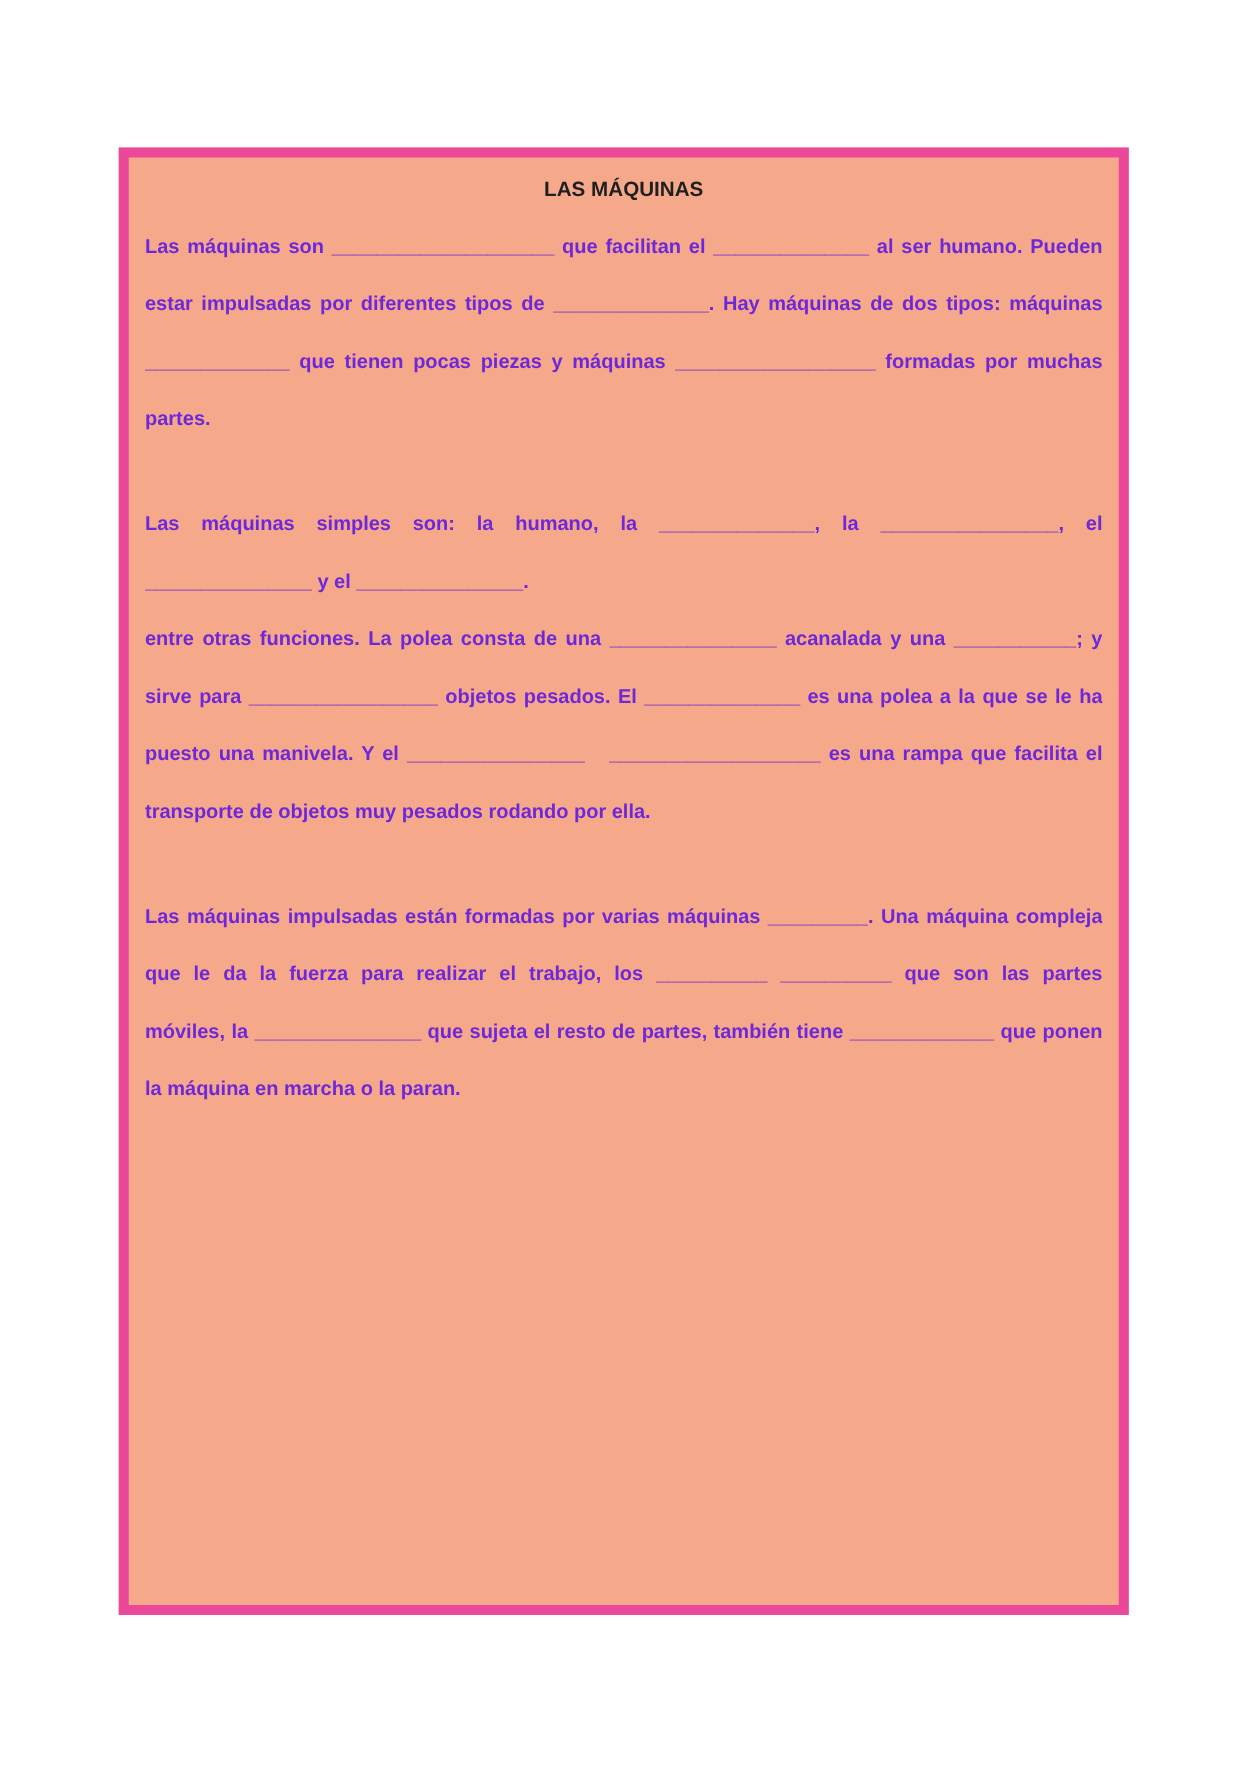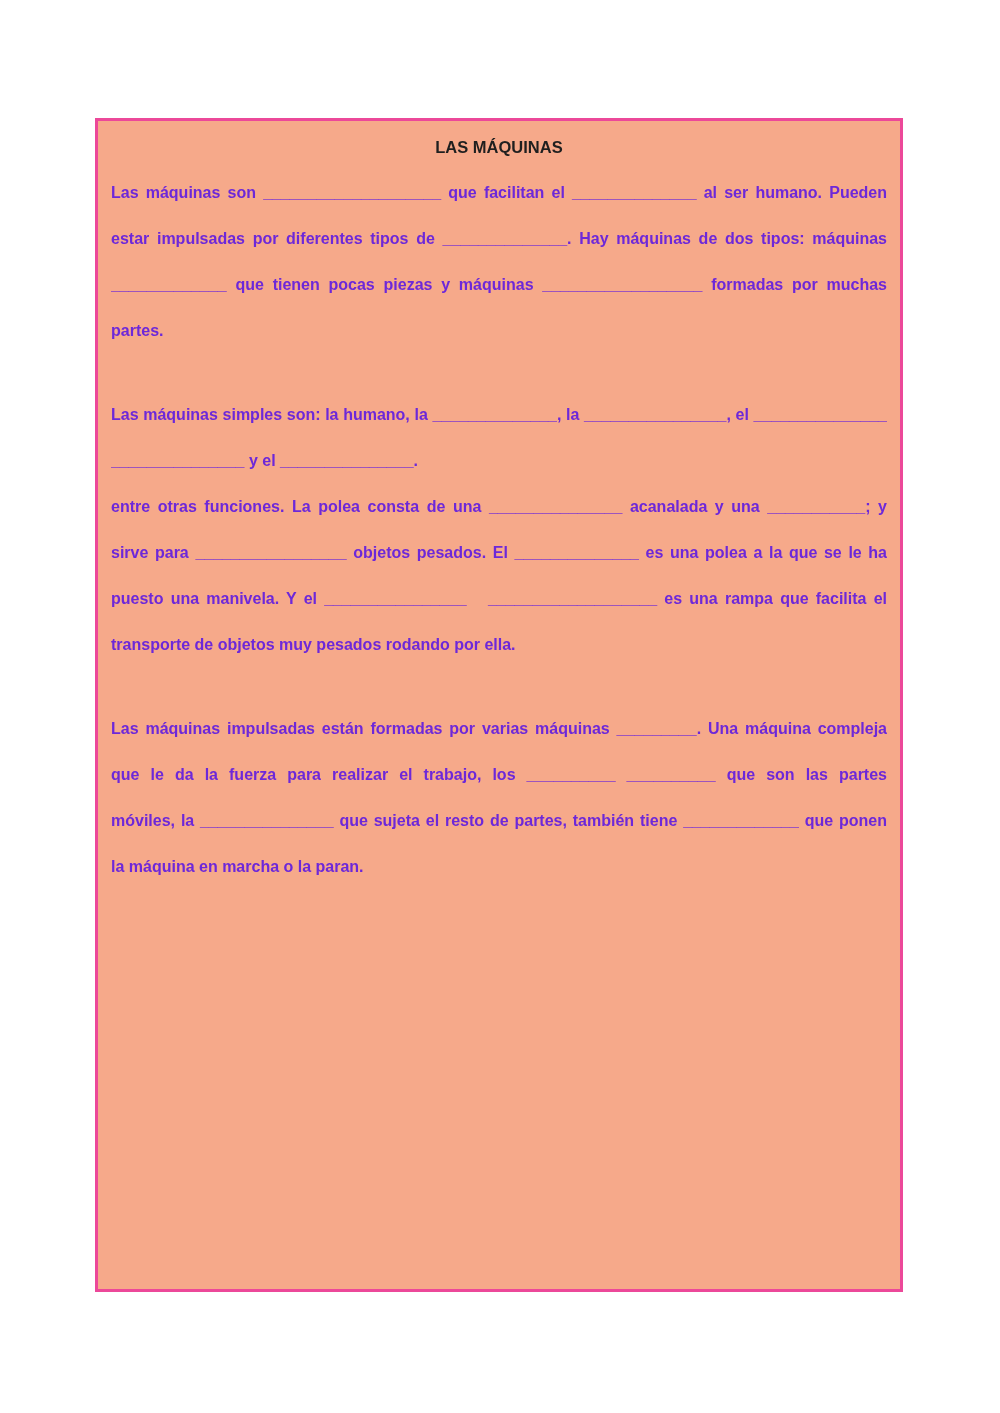--- a/index.html
+++ b/index.html
@@ -16,21 +16,21 @@
     overflow: hidden;
   }
   .worksheet-box {
     position: absolute;
     left: 95px;
     top: 118px;
     width: 808px;
     height: 1174px;
     box-sizing: border-box;
     background: #f6a98a;
-    border: 3px solid #ec4899;
+    border: 8px solid #ec4899;
     padding: 0 13px;
     overflow: hidden;
   }
   .line {
     font-size: 16px;
     font-weight: bold;
     color: #6d28d9;
     line-height: 46px;
     height: 46px;
     overflow: hidden;

